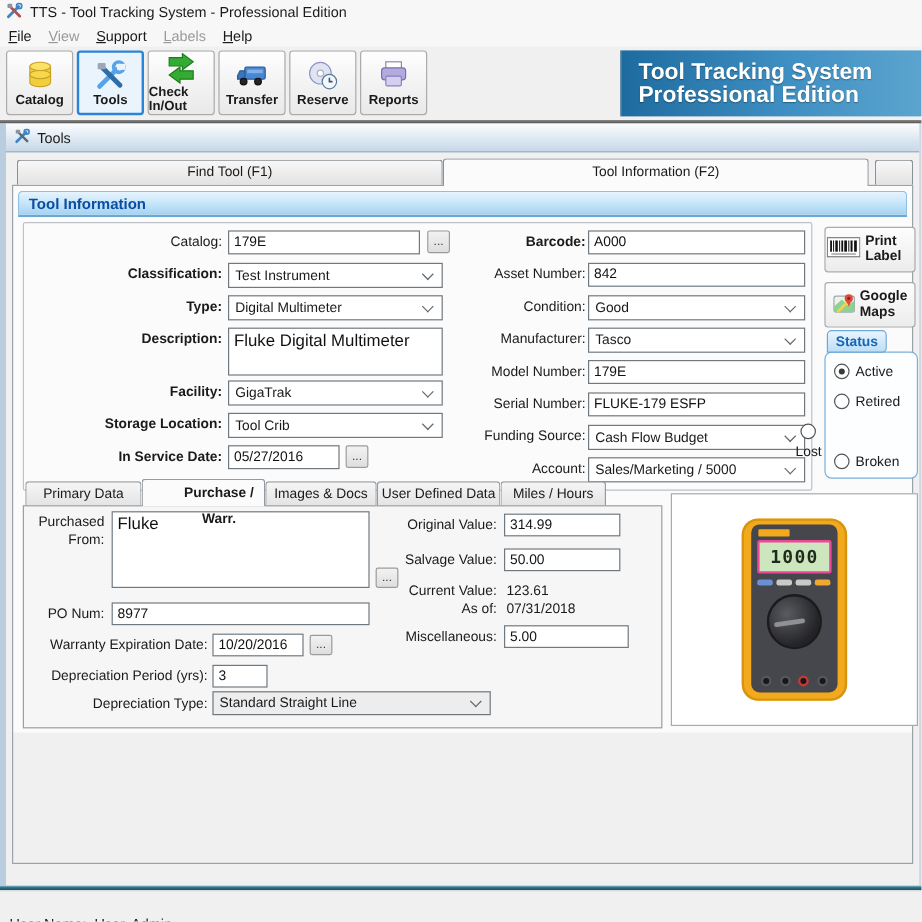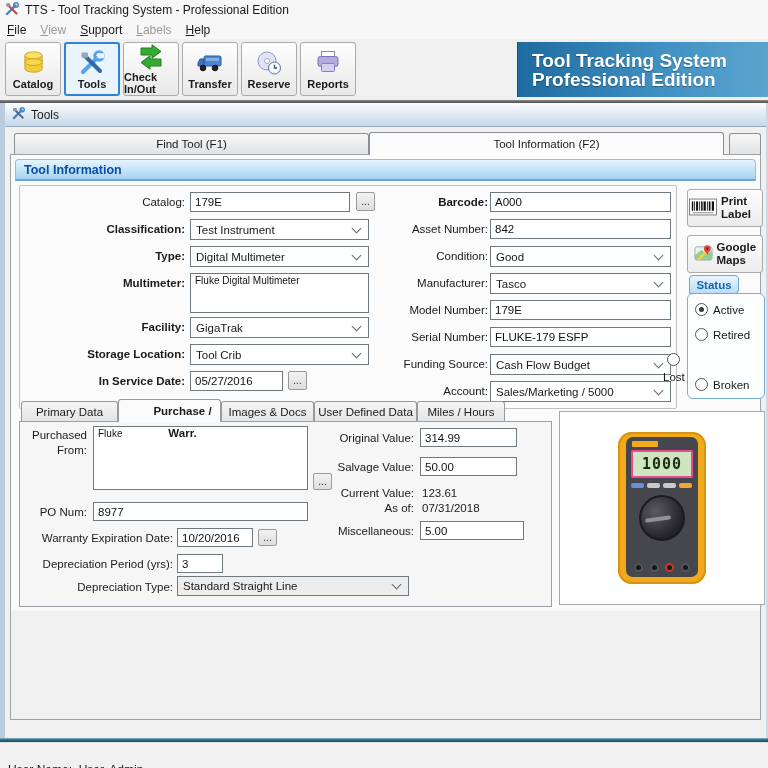--- a/index.html
+++ b/index.html
@@ -67,21 +67,21 @@
   
   .groupbox { position:absolute; border:1px solid #bcc2c8; border-radius:2px; }
   .lbl { position:absolute; text-align:right; line-height:15px; }
   .b { font-weight:bold; }
   .tb-input {
     position:absolute; height:20px; border:1px solid #707880; background:#fff;
     font-family:"Liberation Sans",sans-serif; font-size:11.5px; padding:1px 4px; color:#111;
   }
   .ta {
     position:absolute; border:1px solid #707880; background:#fff; resize:none;
-    font-family:"Liberation Sans",sans-serif; font-size:10px; padding:1px 4px; color:#111; overflow:hidden;
+    font-family:"Liberation Sans",sans-serif; font-size:14px; padding:1px 4px; color:#111; overflow:hidden;
   }
   .combo {
     position:absolute; height:21px; border:1px solid #707880; background:#fff;
     display:flex; align-items:center; padding-left:5px;
   }
   .combo .tx { flex:1; white-space:nowrap; overflow:hidden; }
   .chev { width:7px; height:7px; border-right:1.6px solid #606870; border-bottom:1.6px solid #606870; transform:rotate(45deg); margin:-3px 8px 0 4px; flex:none; }
   .mini-btn {
     position:absolute; width:19px; height:19px; border:1px solid #9a9a9a; border-radius:2px;
     background:linear-gradient(180deg,#f2f2f2,#dedede); font-size:10px; line-height:15px; text-align:center; color:#333;
@@ -276,21 +276,21 @@
         <span class="tx">Test Instrument</span>
           <span class="chev"></span>
       </div>
 
       <span class="lbl b" style="left:8px; top:94px; width:166px;">Type:</span>
       <div class="combo" style="left:179px; top:91px; width:179px;">
         <span class="tx">Digital Multimeter</span>
           <span class="chev"></span>
       </div>
 
-      <span class="lbl b" style="left:8px; top:121px; width:166px;">Multimeter:</span>
+      <span class="lbl b" style="left:8px; top:121px; width:166px;">Description:</span>
       <textarea class="ta" style="left: 179px; top: 118px; width: 179px; height: 40px;">Fluke Digital Multimeter</textarea>
 
       <span class="lbl b" style="left:8px; top:165px; width:166px;">Facility:</span>
       <div class="combo" style="left:179px; top:162px; width:179px;">
         <span class="tx">GigaTrak</span>
           <span class="chev"></span>
       </div>
 
       <span class="lbl b" style="left:8px; top:192px; width:166px;">Storage Location:</span>
       <div class="combo" style="left:179px; top:189px; width:179px;">

